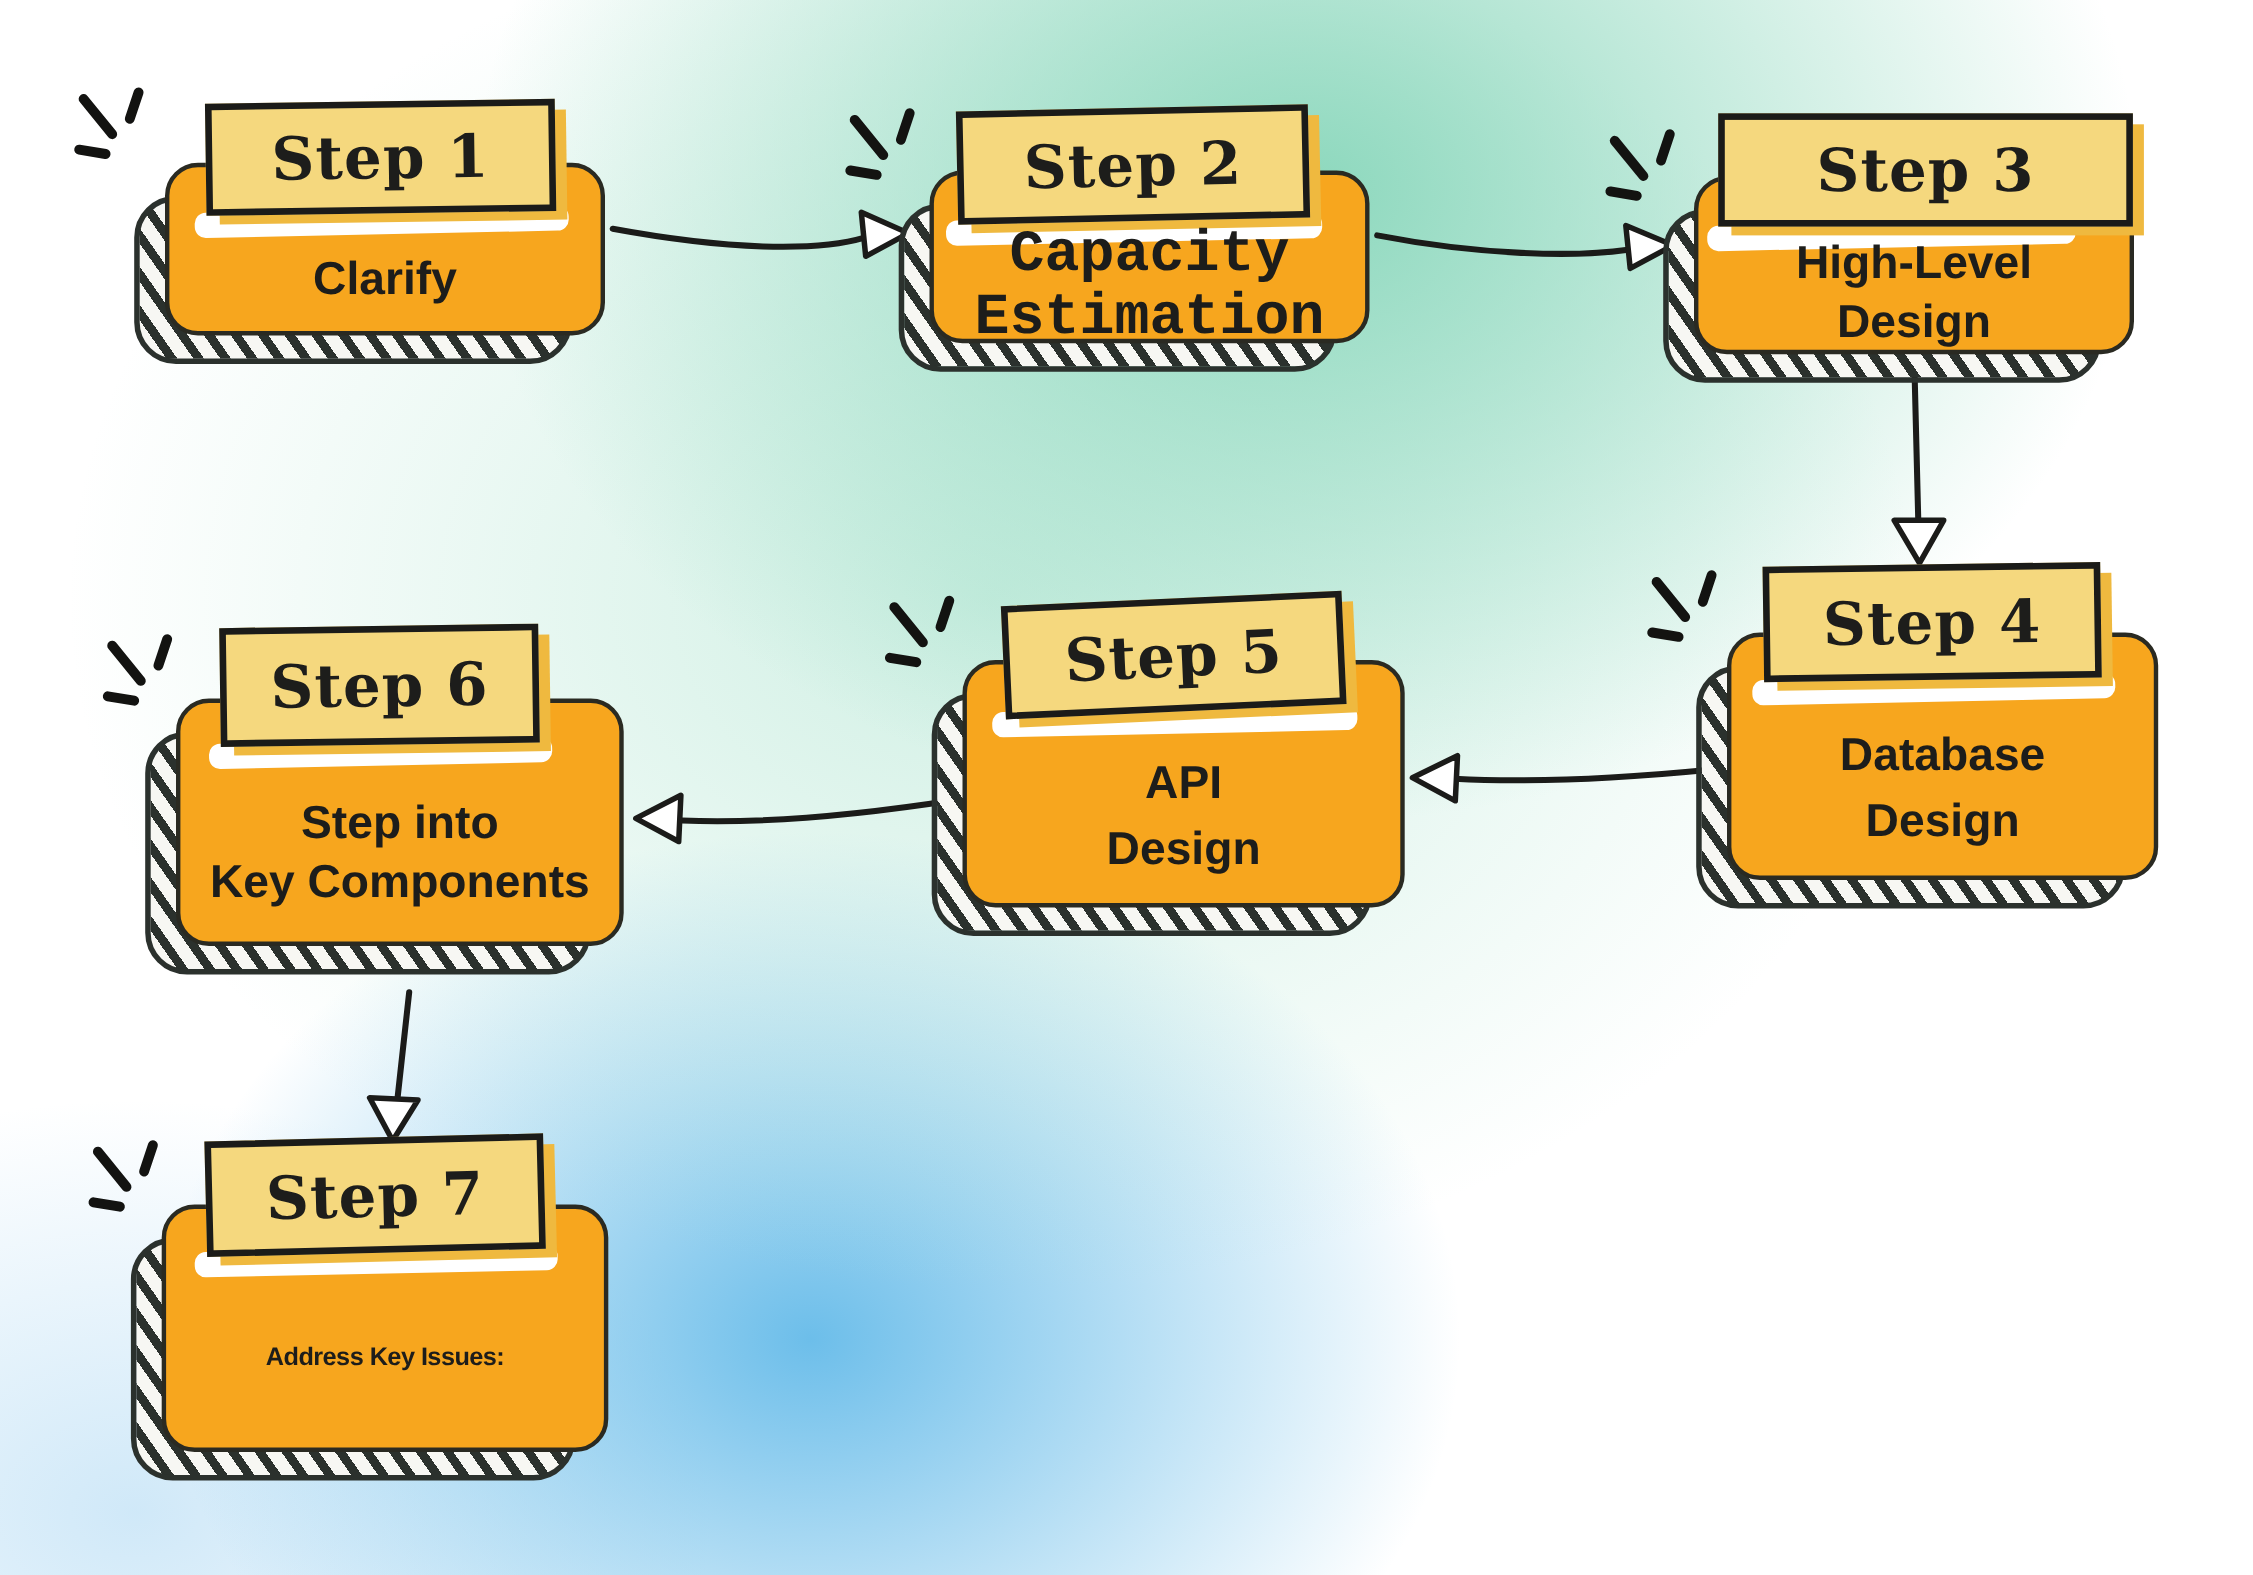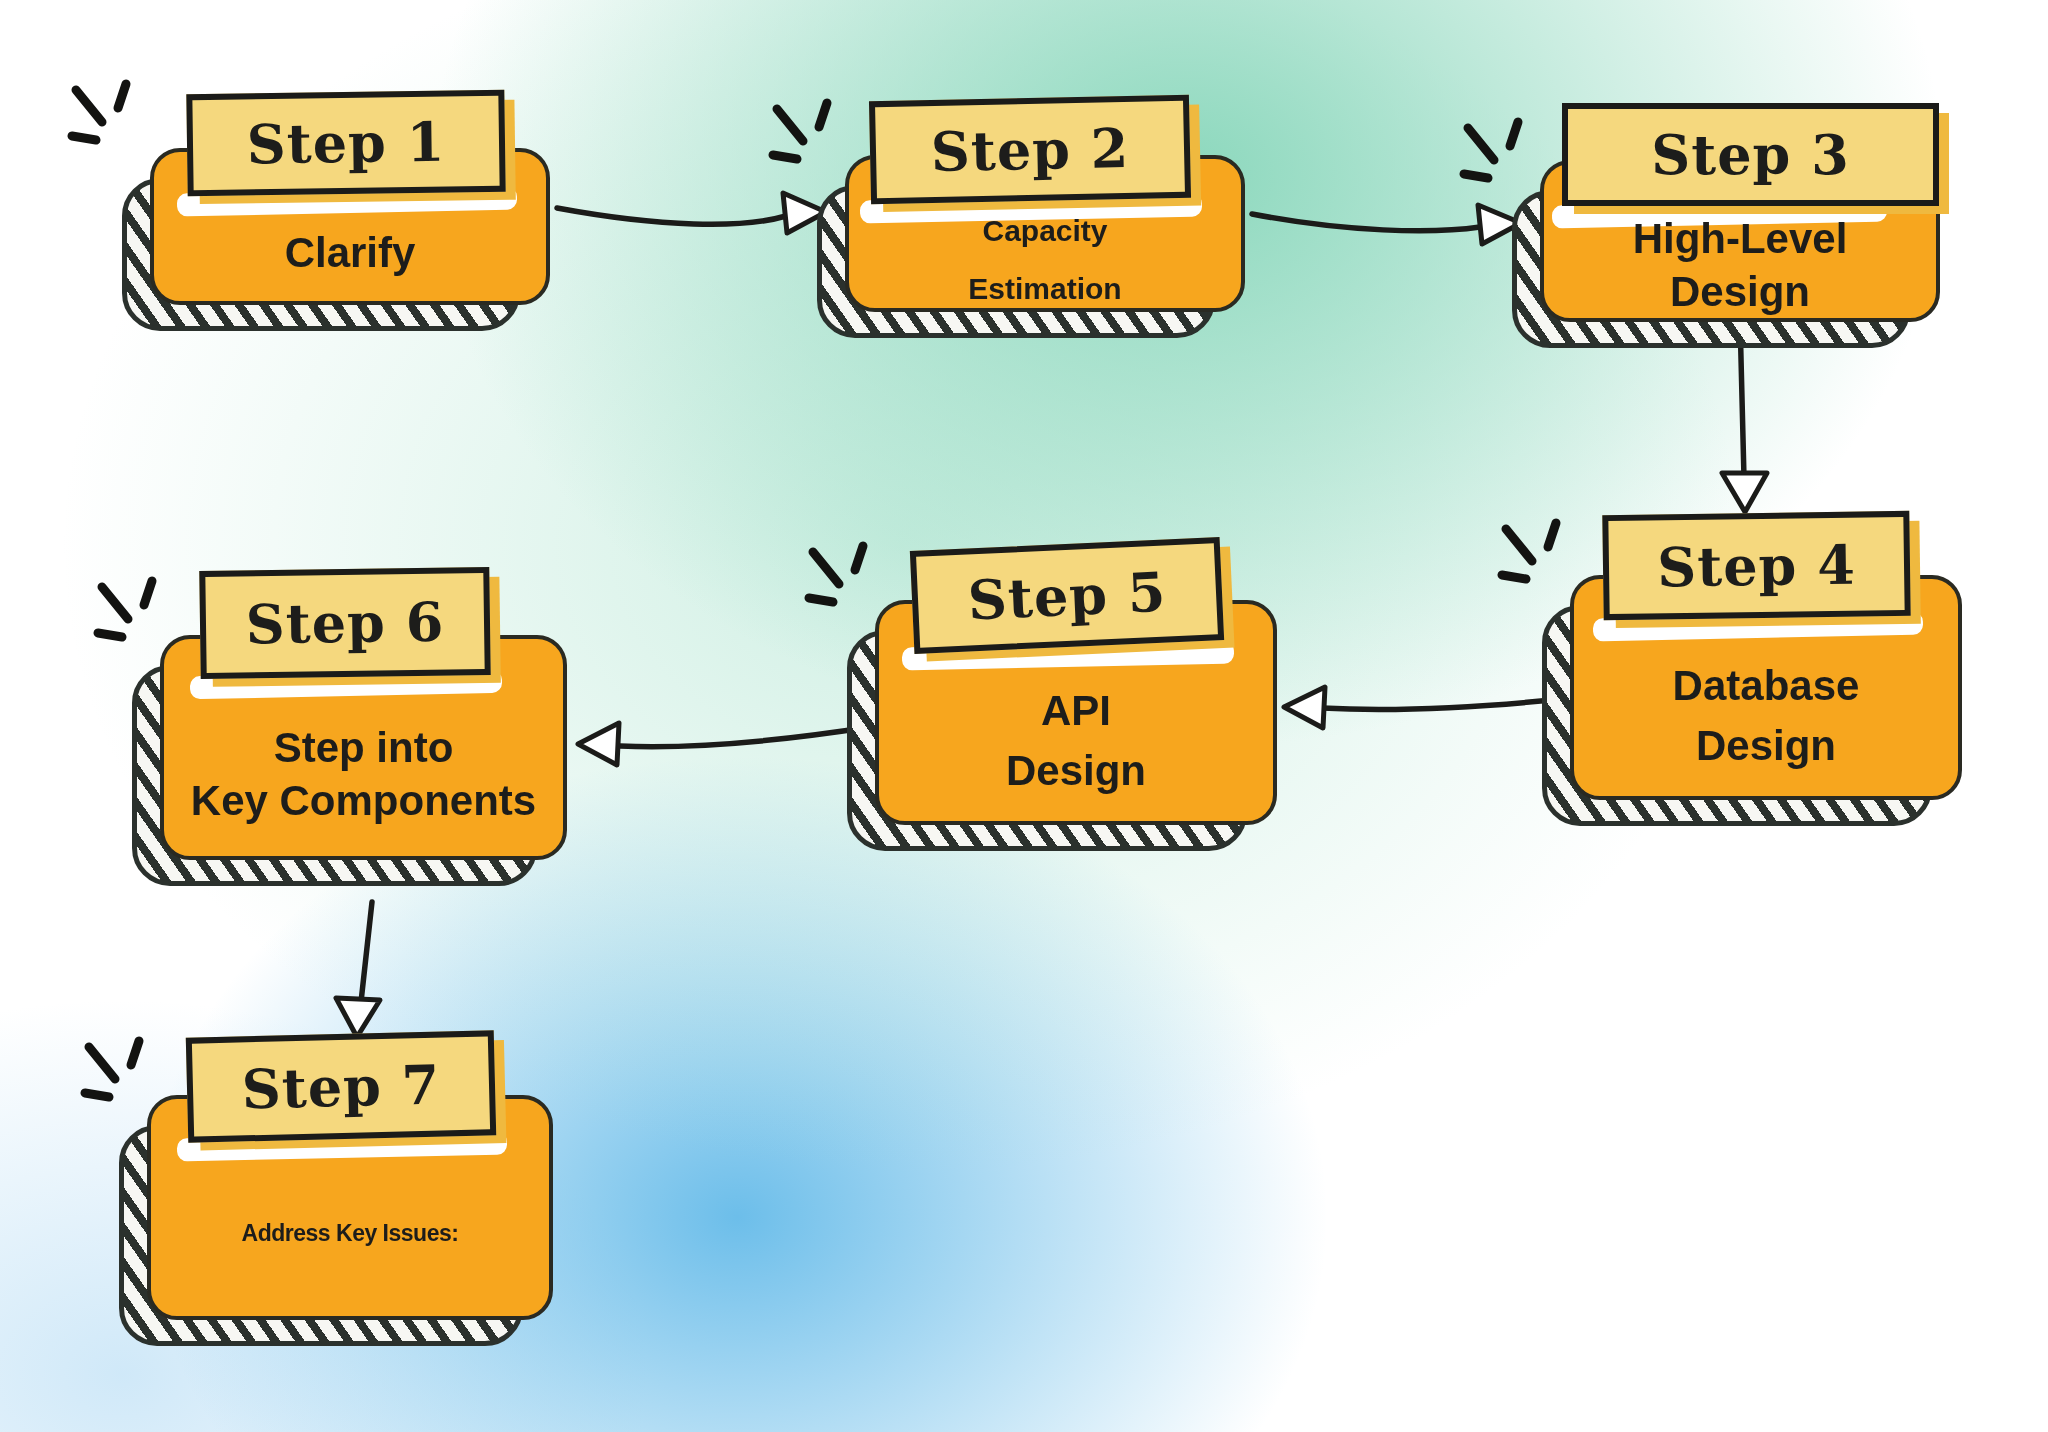--- a/index.html
+++ b/index.html
@@ -46,21 +46,21 @@
     border:6px solid #1b1b19;
     box-sizing:border-box;
     box-shadow:11px 9px 0 -1px #EFB93F;
     display:flex;align-items:center;justify-content:center;
     font-family:"DejaVu Serif", serif;
     font-weight:800;font-size:54px;color:#1d1d1b;
     letter-spacing:1px;
   }
   .line{position:relative;z-index:4;color:#1d1d1b;font-weight:700;}
   .comic .line{font-family:Liberation Sans, sans-serif;font-size:42px;line-height:53px;}
-  .serifbody .line{font-family:Liberation Sans, sans-serif;font-size:30px;line-height:58px;}
+  .serifbody .line{font-family:Liberation Mono, monospace;font-size:53px;line-height:58px;}
   .big .line{line-height:60px;}
   .small .line{font-size:23px;line-height:44px;letter-spacing:-0.5px;white-space:nowrap;}
   .sparkle{position:absolute;z-index:6;}
   .sparkle line{stroke:#131311;stroke-width:9;stroke-linecap:round;}
 
   
   .s1{left:150px;top:148px;width:400px;height:157px;}
   .s1 .badge{left:37px;top:-56px;width:318px;height:102px;transform:rotate(-0.8deg);}
   .s1 .band{left:27px;top:42px;width:340px;}
   .s1 .card{padding-top:52px;}

